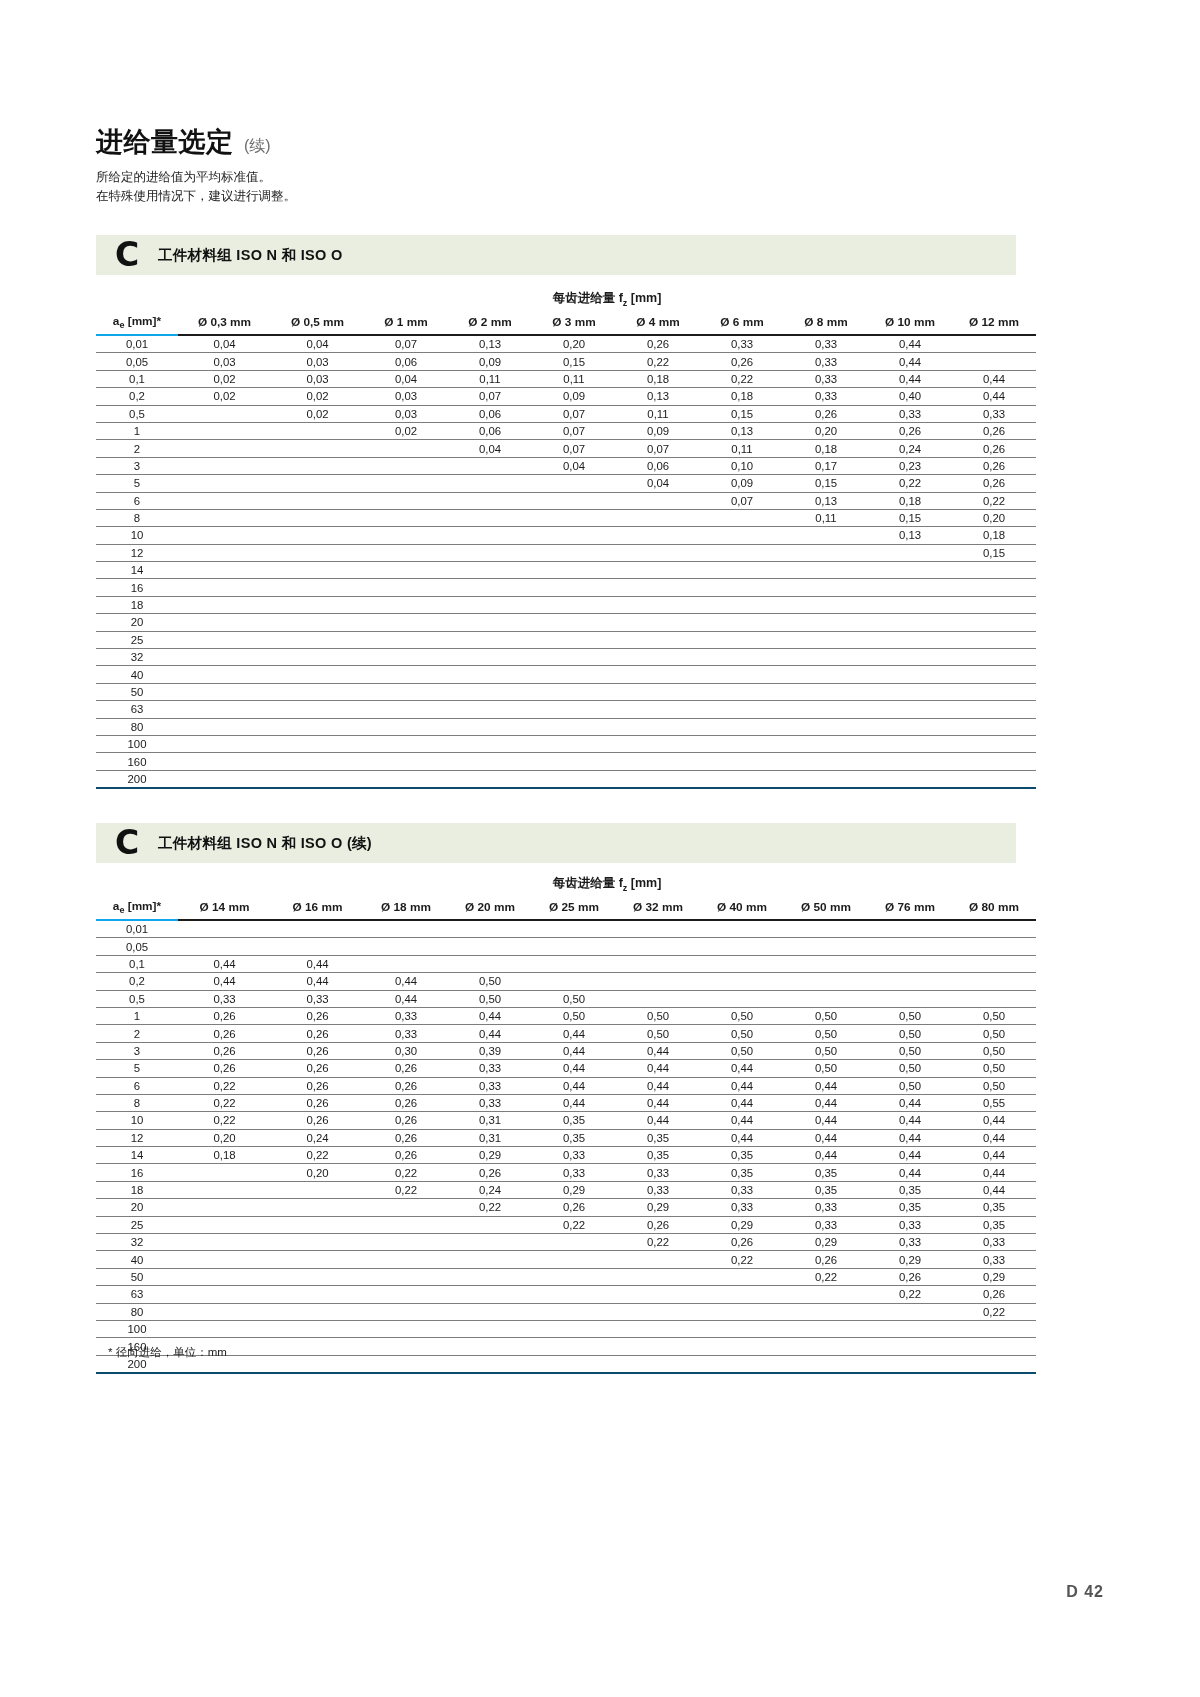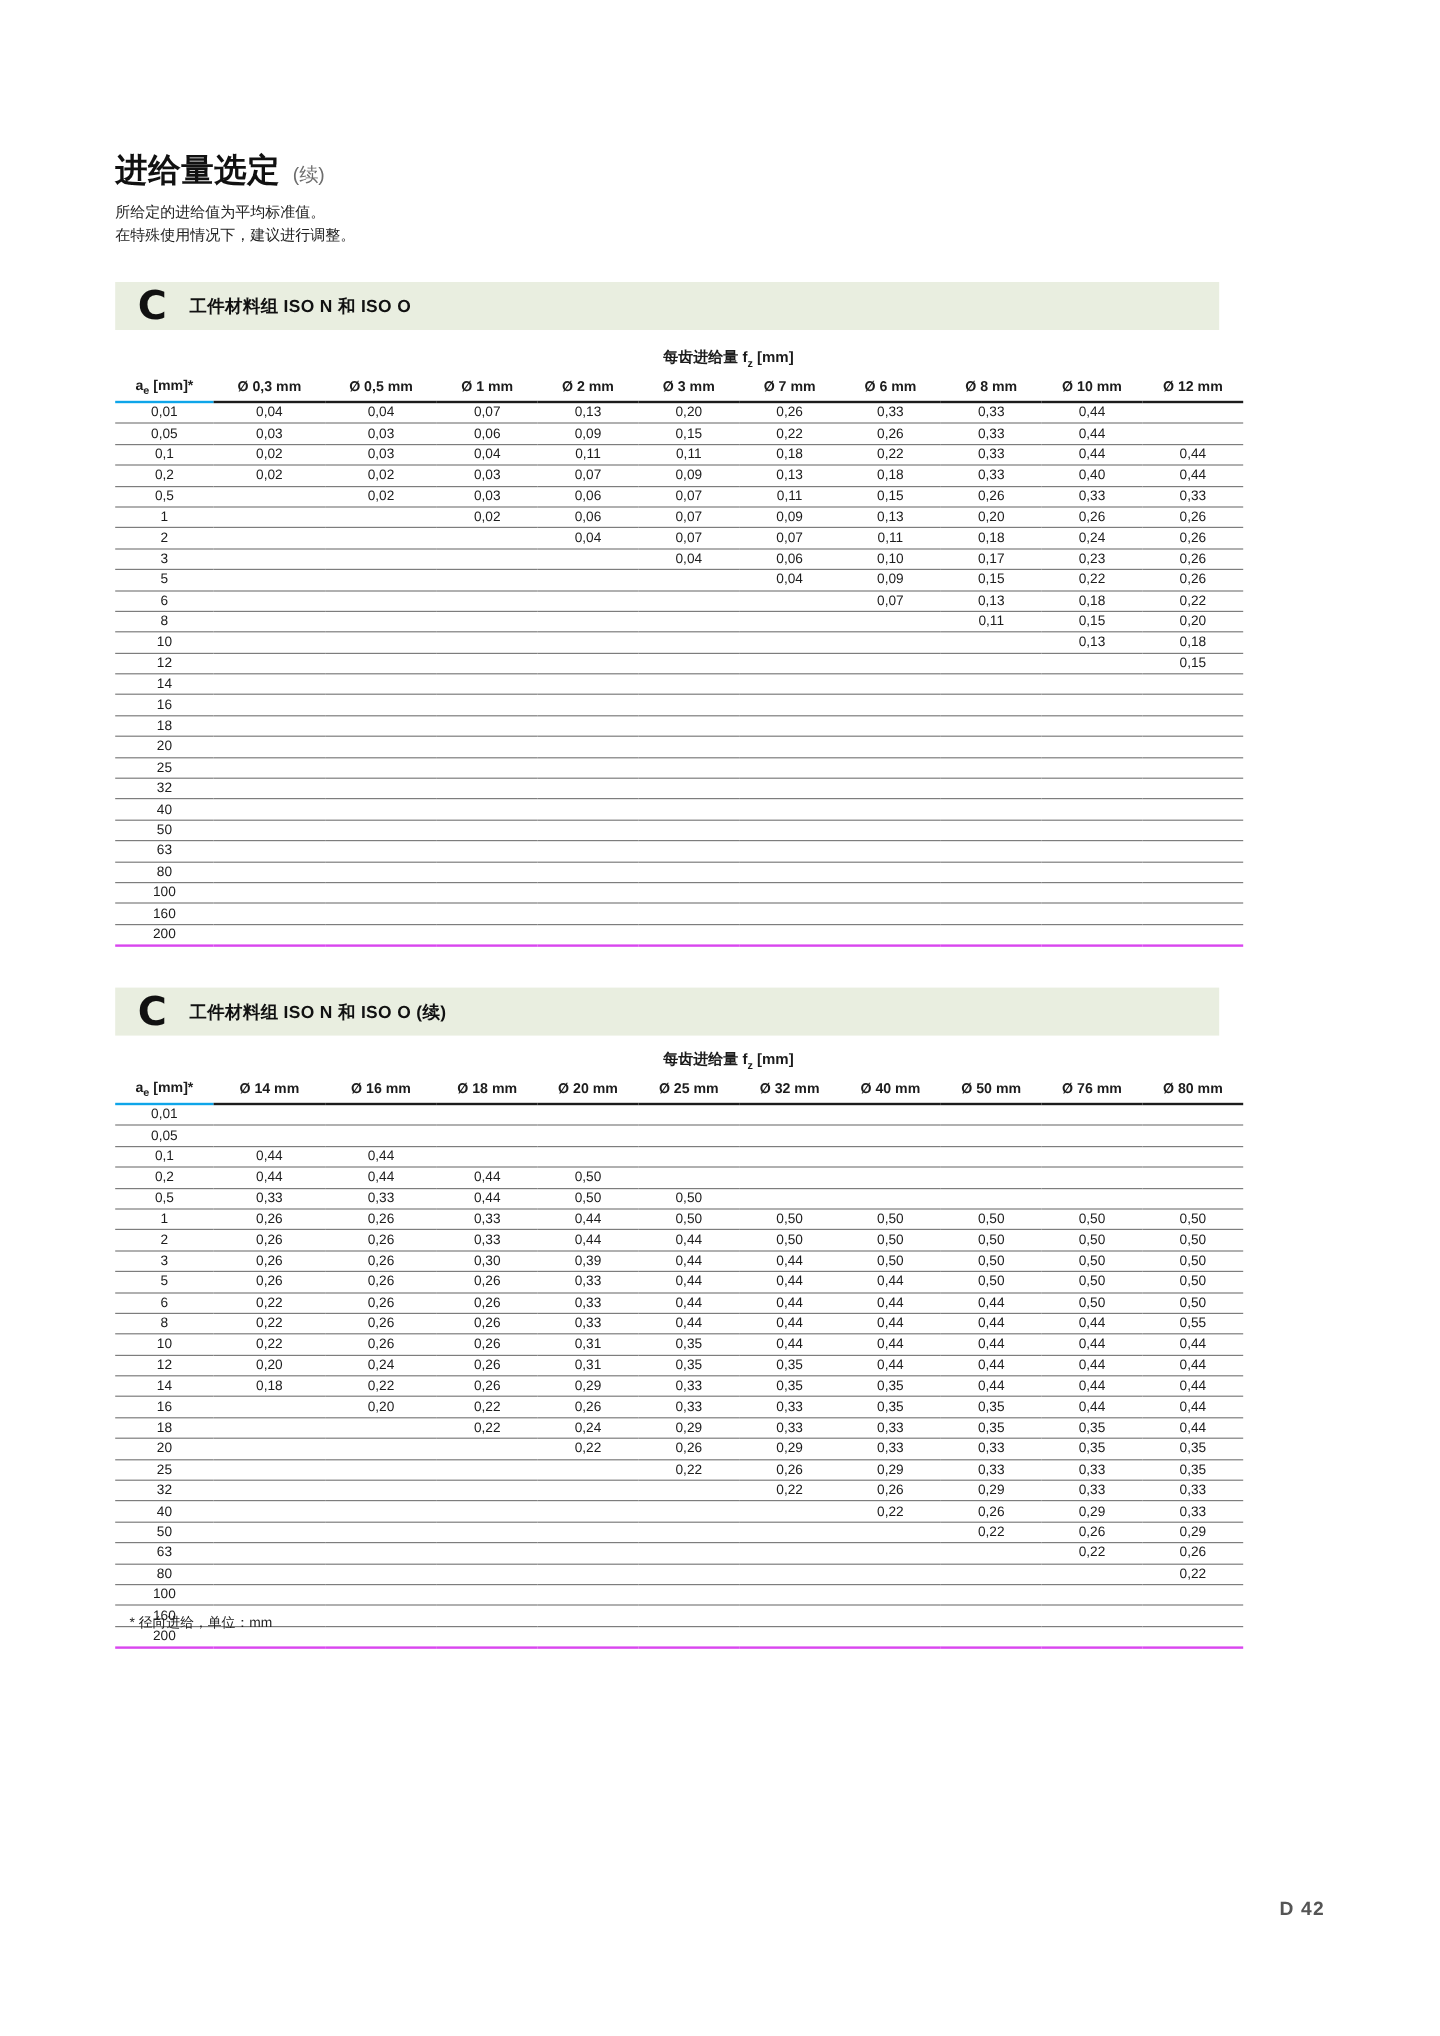--- a/index.html
+++ b/index.html
@@ -81,21 +81,21 @@
     border-bottom:2px solid #1c1c1c;vertical-align:middle;
   }
   tr.colhead td.firstcol{border-bottom:2px solid #0ea5e9;}
   td.firstcol{
     font-weight:bold;border-right:2px solid #1c1c1c;width:82px;
   }
   td.dcol{border-right:1px solid #8e8e8e;}
   td.lastcol{border-right:0;}
   tr.drow td{border-bottom:1px solid #7d7d7d;}
   tr.drow:first-of-type td{border-top:0;}
-  tr.lastrow td{border-bottom:2px solid #d946ef;}
+  tr.lastrow td{border-bottom:2px solid #0c4a6e;}
 
   .footnote{position:absolute;left:108px;font-size:11.5px;color:#1c1c1c;}
   .pagenum{position:absolute;right:96px;bottom:96px;font-size:16px;font-weight:bold;color:#555;letter-spacing:1px;}
 </style>
 </head>
 <body>
 
 <div class="page">
 
 
@@ -134,21 +134,21 @@
             <td></td>
             <td colspan="10">每齿进给量 f<sub style="font-size:9px">z</sub> [mm]</td>
           </tr>
           <tr class="colhead">
             <td class="firstcol">a<sub style="font-size:9px">e</sub> [mm]*</td>
             <td class="dcol">Ø 0,3 mm</td>
             <td class="dcol">Ø 0,5 mm</td>
             <td class="dcol">Ø 1 mm</td>
             <td class="dcol">Ø 2 mm</td>
             <td class="dcol">Ø 3 mm</td>
-            <td class="dcol">Ø 7 mm</td>
+            <td class="dcol">Ø 4 mm</td>
             <td class="dcol">Ø 6 mm</td>
             <td class="dcol">Ø 8 mm</td>
             <td class="dcol">Ø 10 mm</td>
             <td class="lastcol">Ø 12 mm</td>
           </tr>
           <tr class="drow">
             <td class="firstcol">0,01</td>
             <td class="dcol">0,04</td>
             <td class="dcol">0,04</td>
             <td class="dcol">0,07</td>

